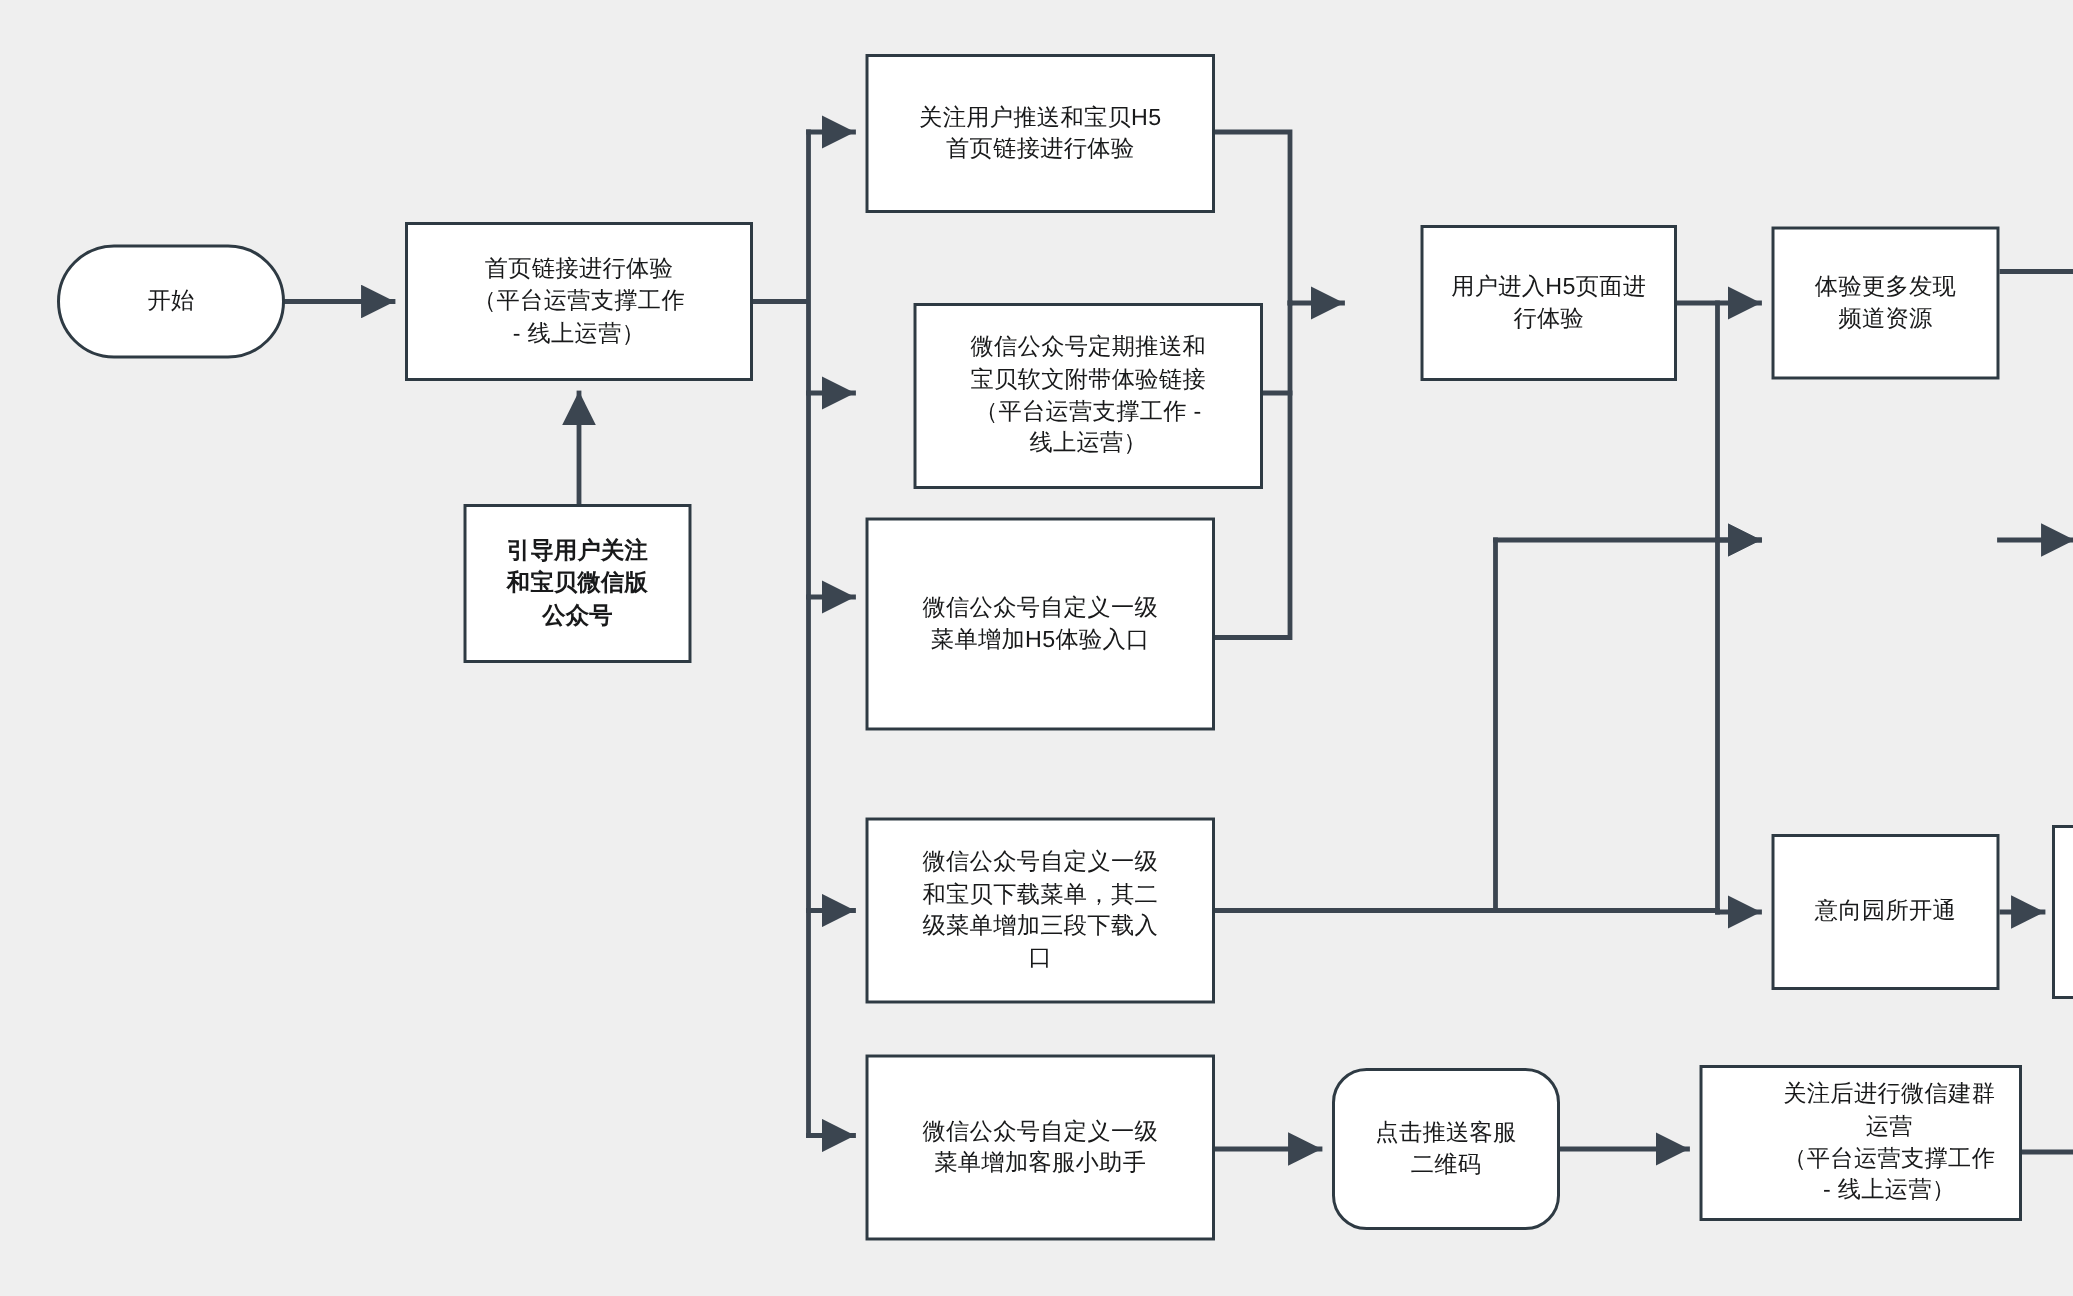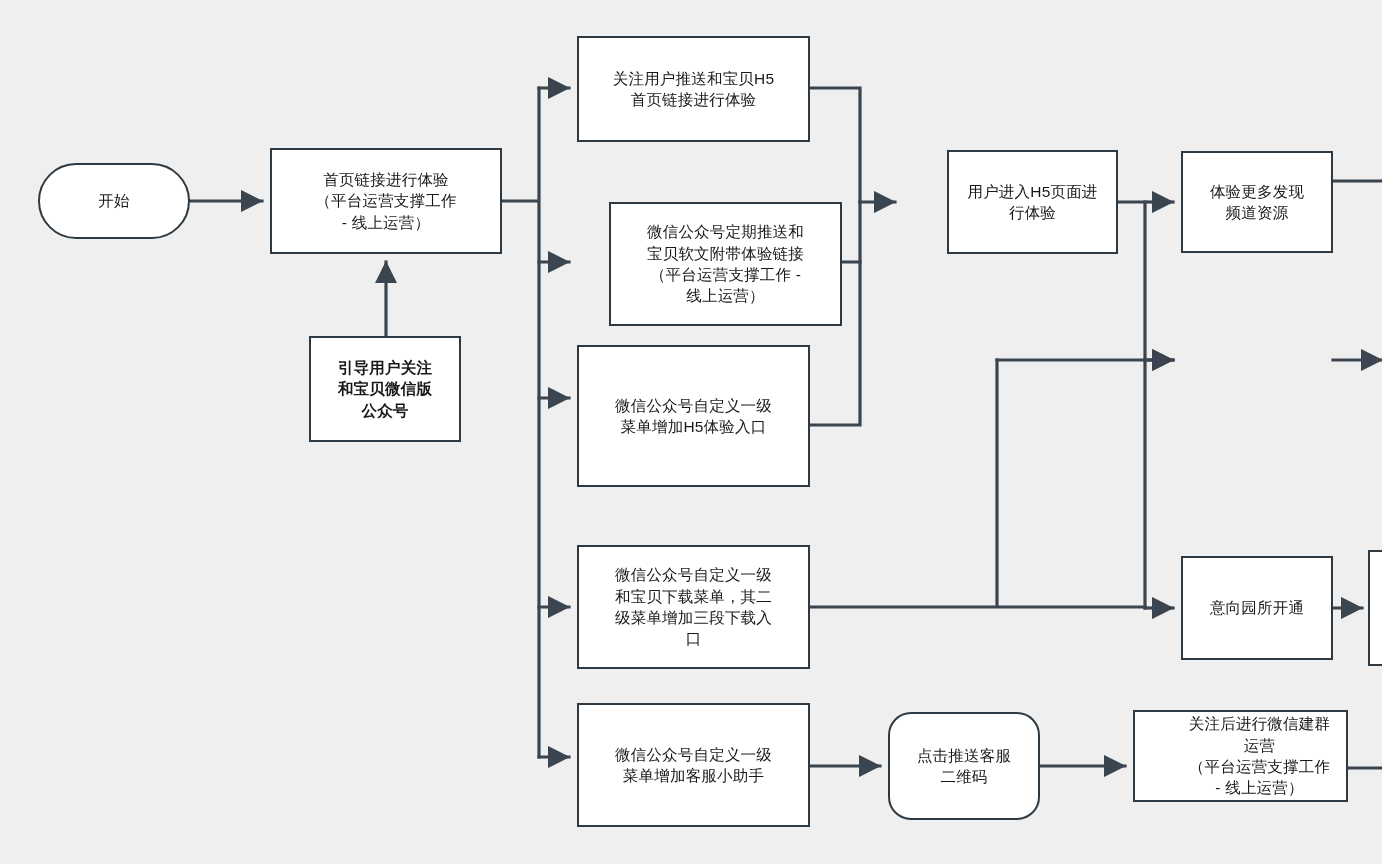--- a/index.html
+++ b/index.html
@@ -157,21 +157,21 @@
 
   <div class="node" style="left:1181px; top:556px; width:152px; height:104px;">
     <span class="label">意向园所开通</span>
   </div>
 
   <div class="node" style="left:888px; top:712px; width:152px; height:108px;border-radius:23px;">
     <span class="label">点击推送客服
 二维码</span>
   </div>
 
-  <div class="node" style="left:1133px; top:710px; width:215px; height:92px;padding-left:44px;">
+  <div class="node" style="left:1133px; top:710px; width:215px; height:104px;padding-left:44px;">
     <span class="label">关注后进行微信建群
 运营
 （平台运营支撑工作
 - 线上运营）</span>
   </div>
 
   <div class="node" style="left:1368px; top:550px; width:60px; height:116px;">
     <span class="label"></span>
   </div>
 

